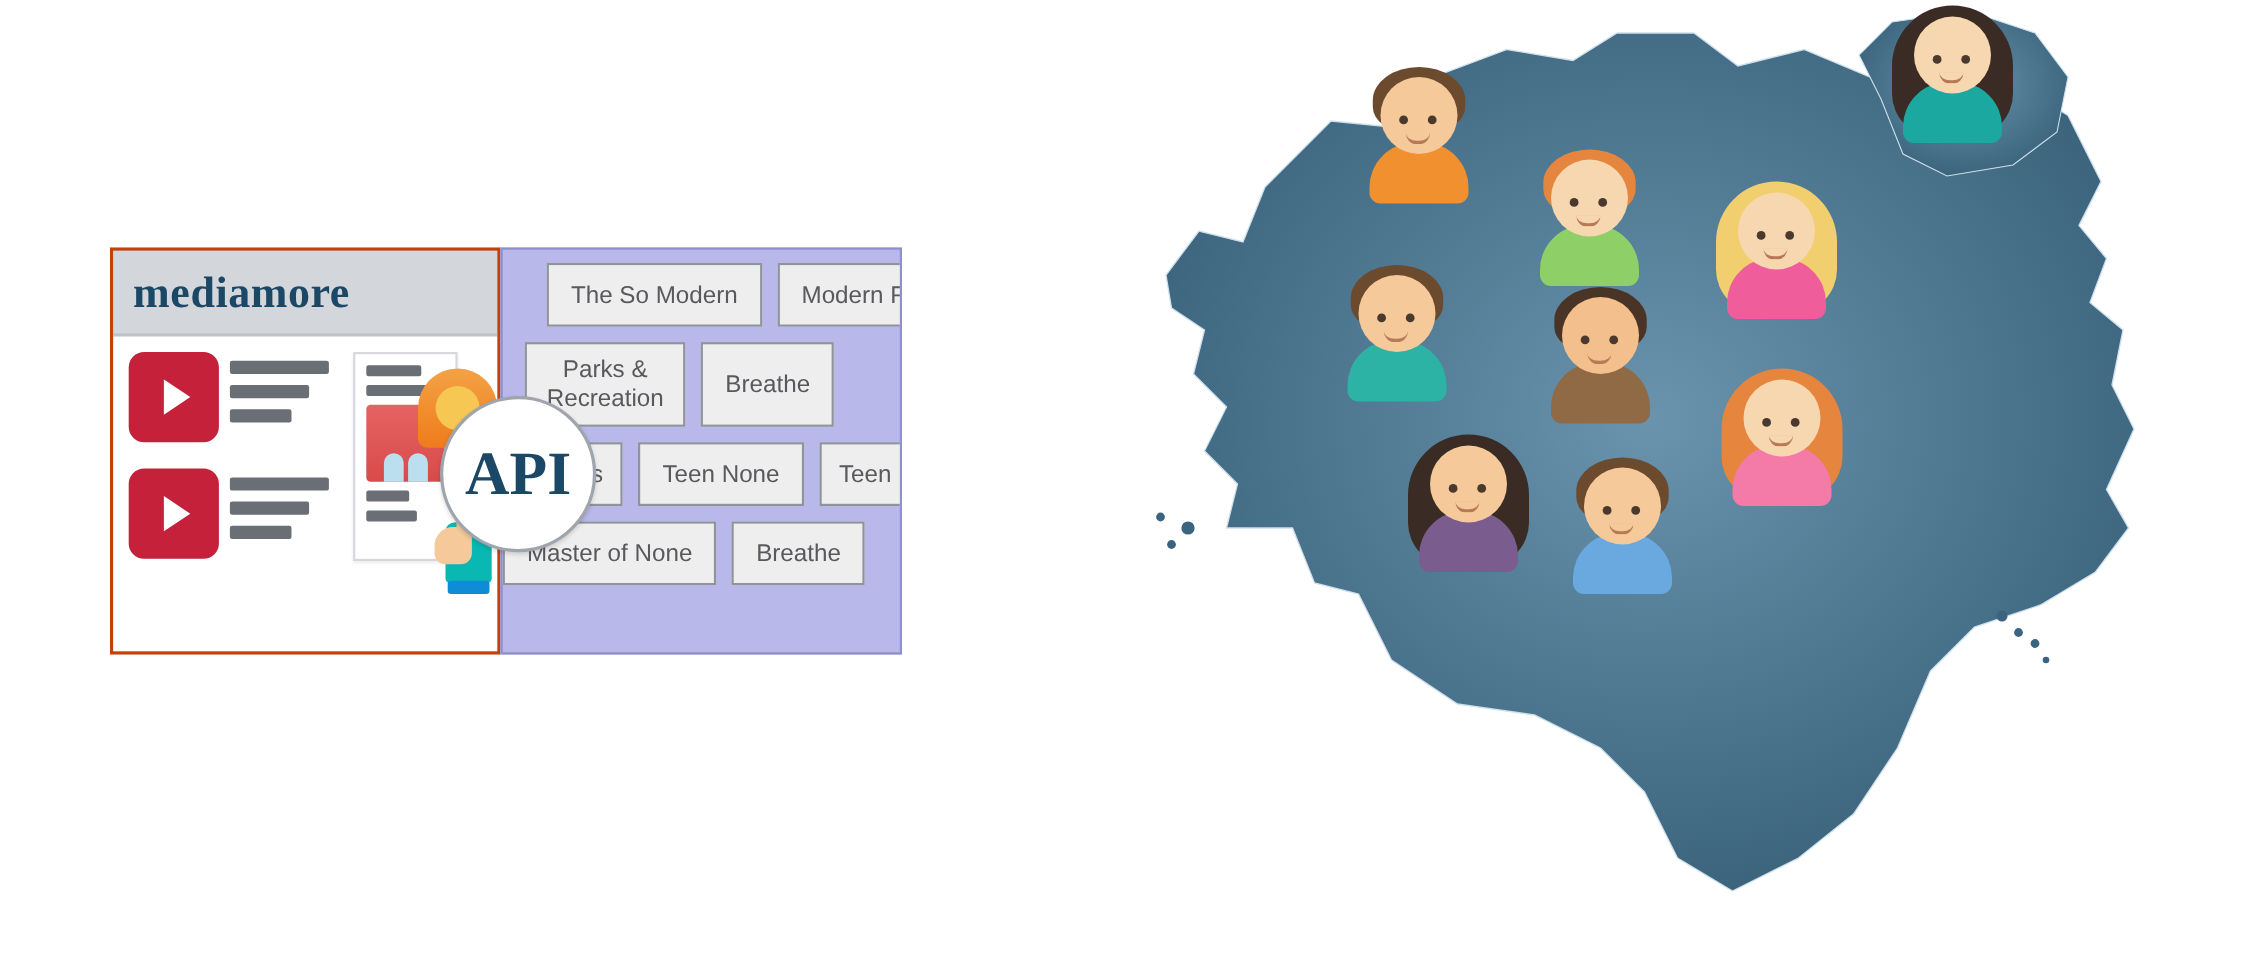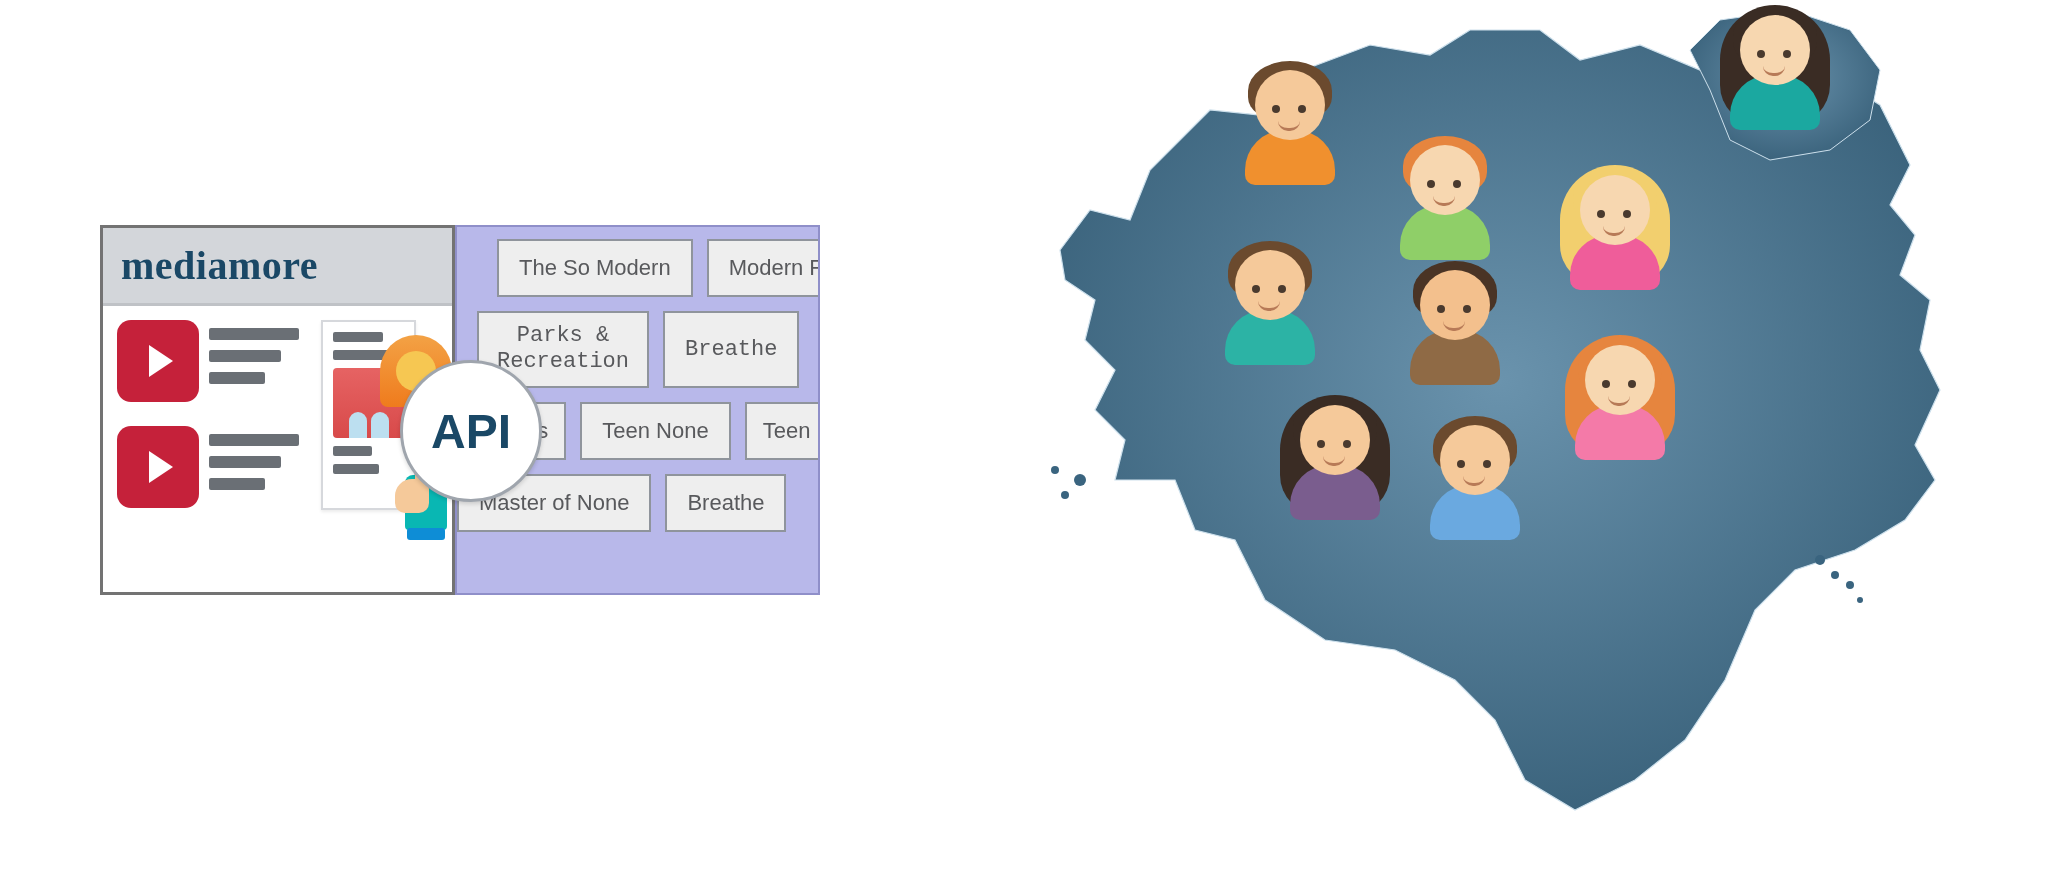--- a/index.html
+++ b/index.html
@@ -19,21 +19,21 @@
     top: 225px;
     width: 720px;
     height: 370px;
     display: flex;
   }
 
   .ui-mock {
     width: 355px;
     height: 100%;
     background: #dfe0e2;
-    border: 3px solid #737373;
+    border: 3px solid #c2410c;
     display: flex;
     flex-direction: column;
   }
 
   .ui-header {
     height: 78px;
     background: #d3d6da;
     border-bottom: 3px solid #bfc2c6;
     padding: 16px 18px;
     display: flex;
@@ -145,35 +145,35 @@
     left: 300px; top: 135px;
     width: 142px; height: 142px;
     background:#fff;
     border: 3px solid #9fa5ad;
     border-radius: 50%;
     display:flex; align-items:center; justify-content:center;
     z-index:5;
     box-shadow: 0 2px 4px rgba(0,0,0,0.15);
   }
   .api-circle span{
-    font-size: 48px;
+    font-size: 56px;
     font-weight: bold;
     color: #1a4866;
-    font-family: Liberation Sans, sans-serif;
+    font-family: Liberation Serif, serif;
   }
 
   .shows-panel{
     flex:1;
     background:#b8b8ea;
     border:2px solid #8f8fc9;
     padding: 12px 10px;
     overflow:hidden;
   }
   .shows-row{ display:flex; gap:14px; margin-bottom:14px; margin-left:30px;}
-  .shows-row.r2{margin-left:10px;font-family:Liberation Mono, monospace;}
+  .shows-row.r2{margin-left:10px;}
   .shows-row.r3{margin-left:40px;}
   .shows-row.r4{margin-left:-10px;align-items:flex-end;}
   .show-chip{
     background:#eeeeee;
     border:2px solid #8f949c;
     padding: 14px 20px;
     font-size: 22px;
     color:#58595c;
     white-space:nowrap;
     display:flex;align-items:center;justify-content:center;text-align:center;

